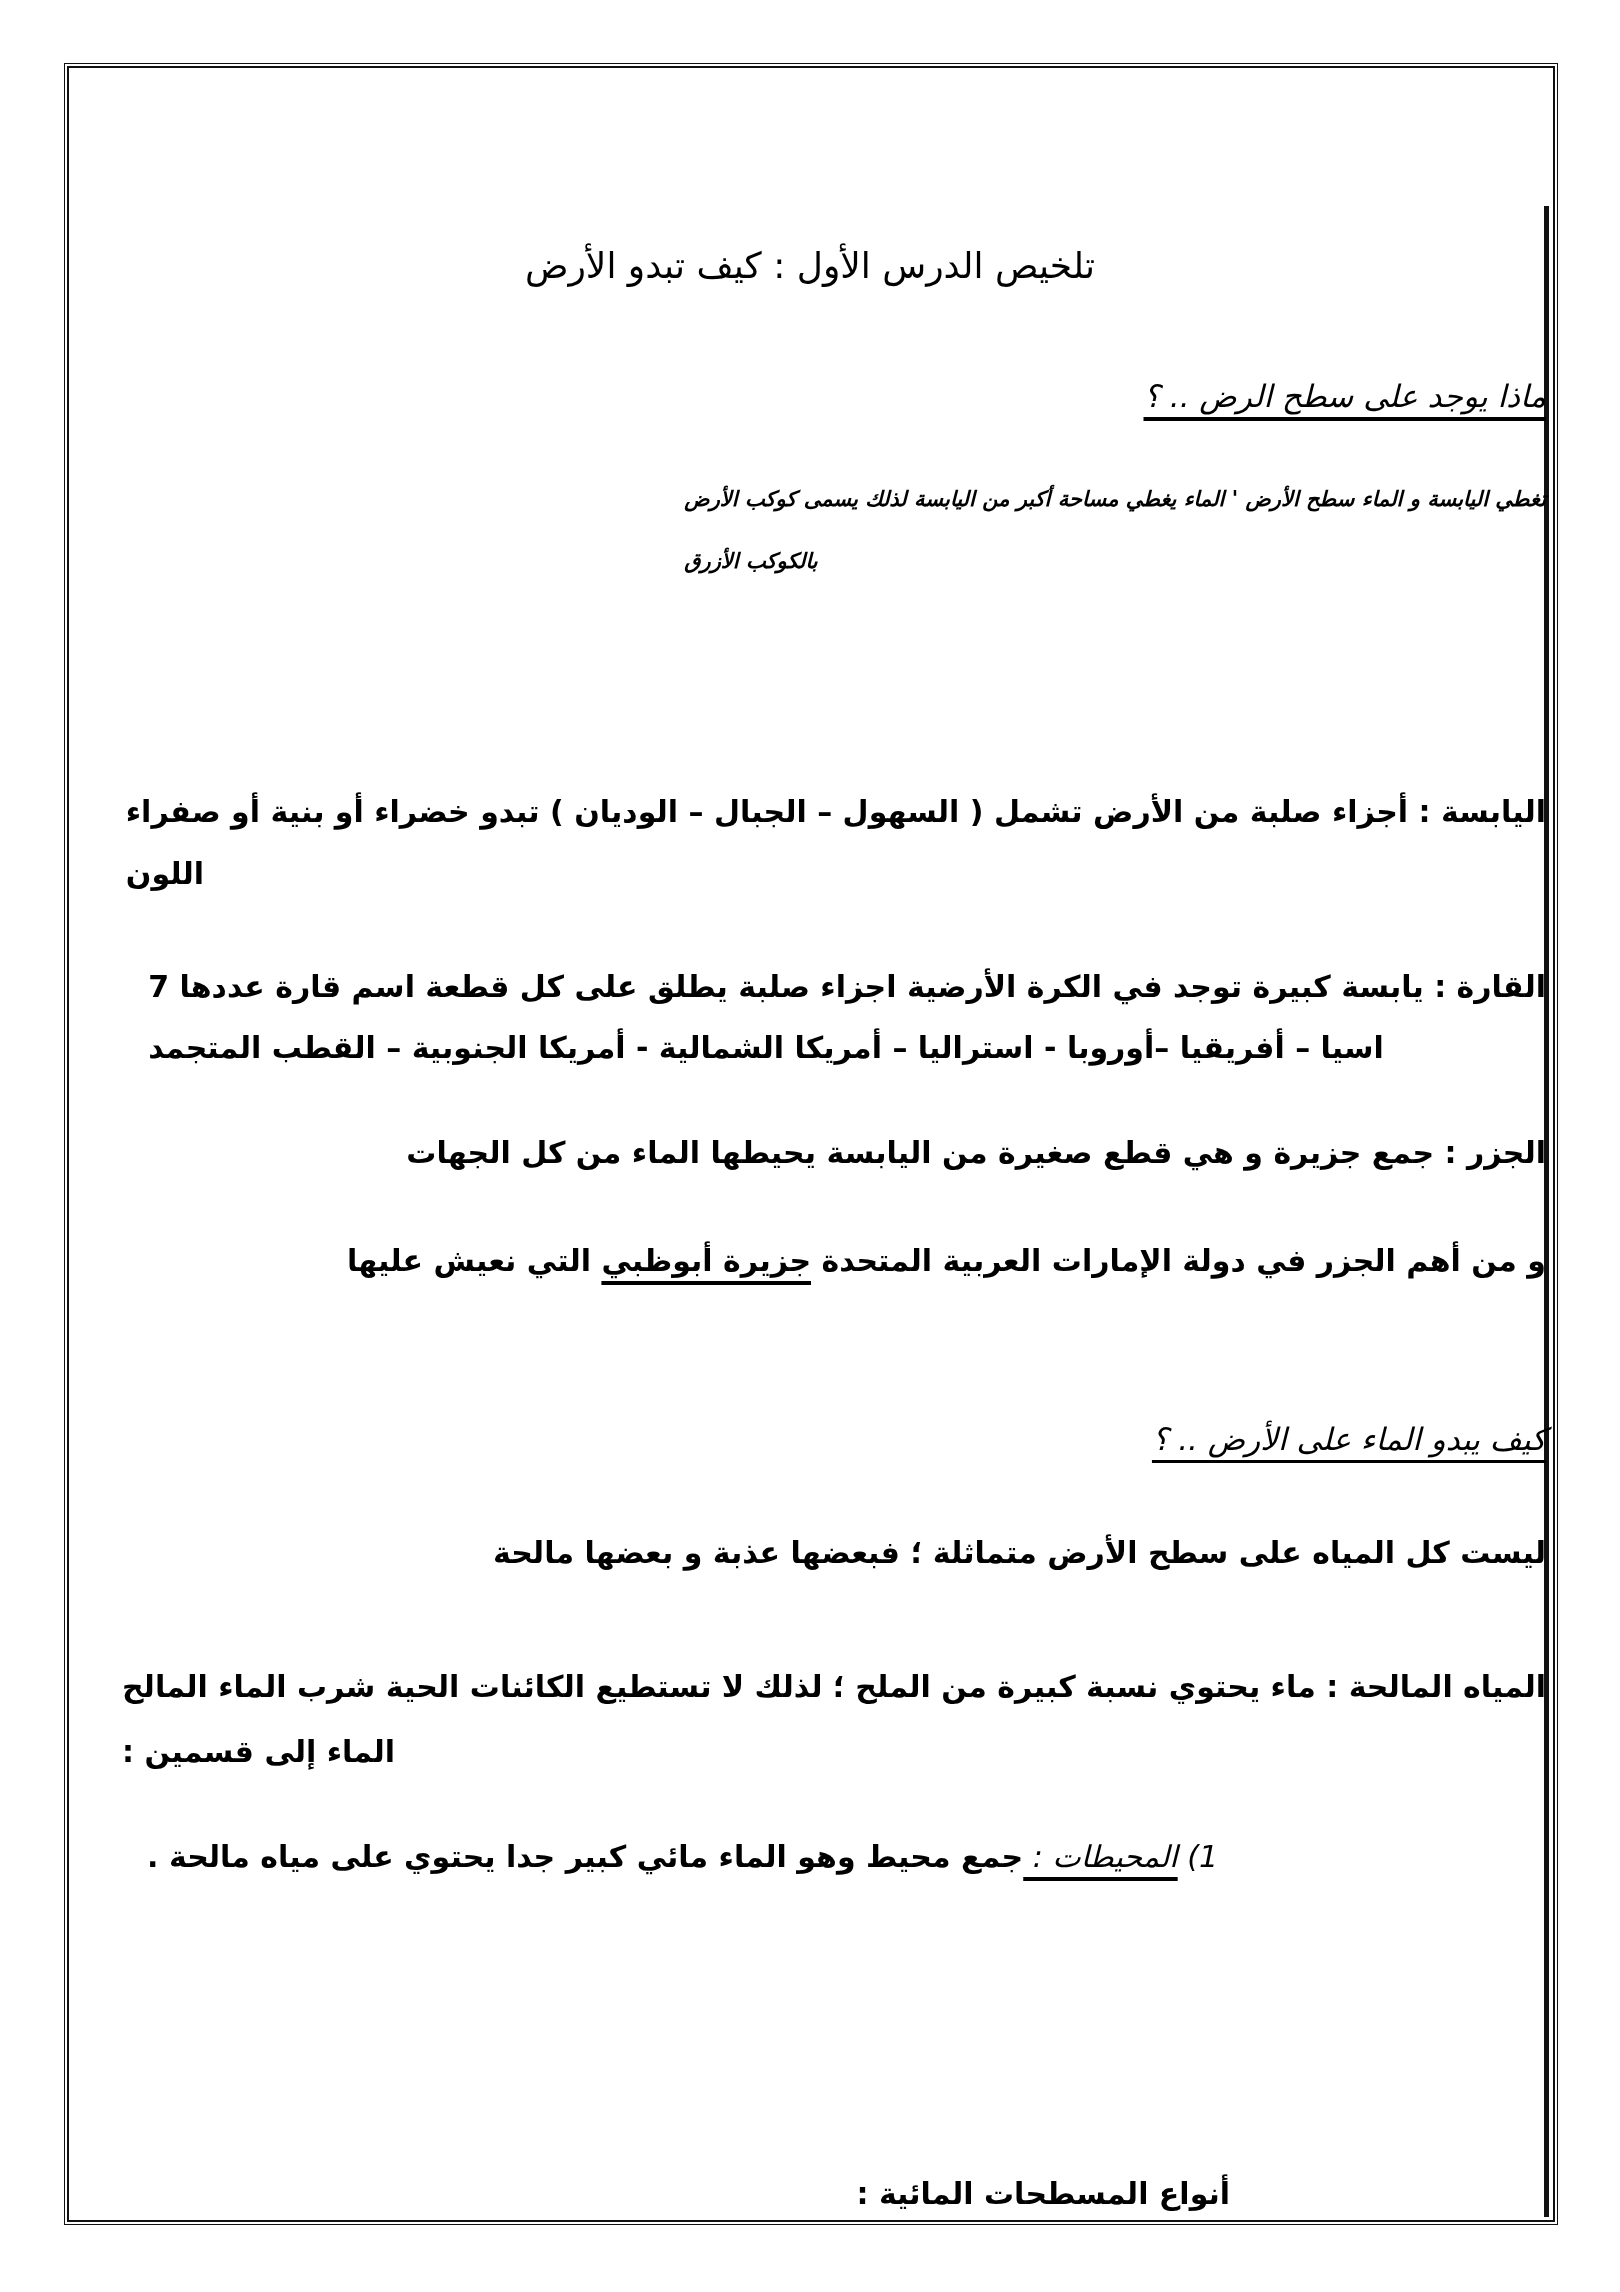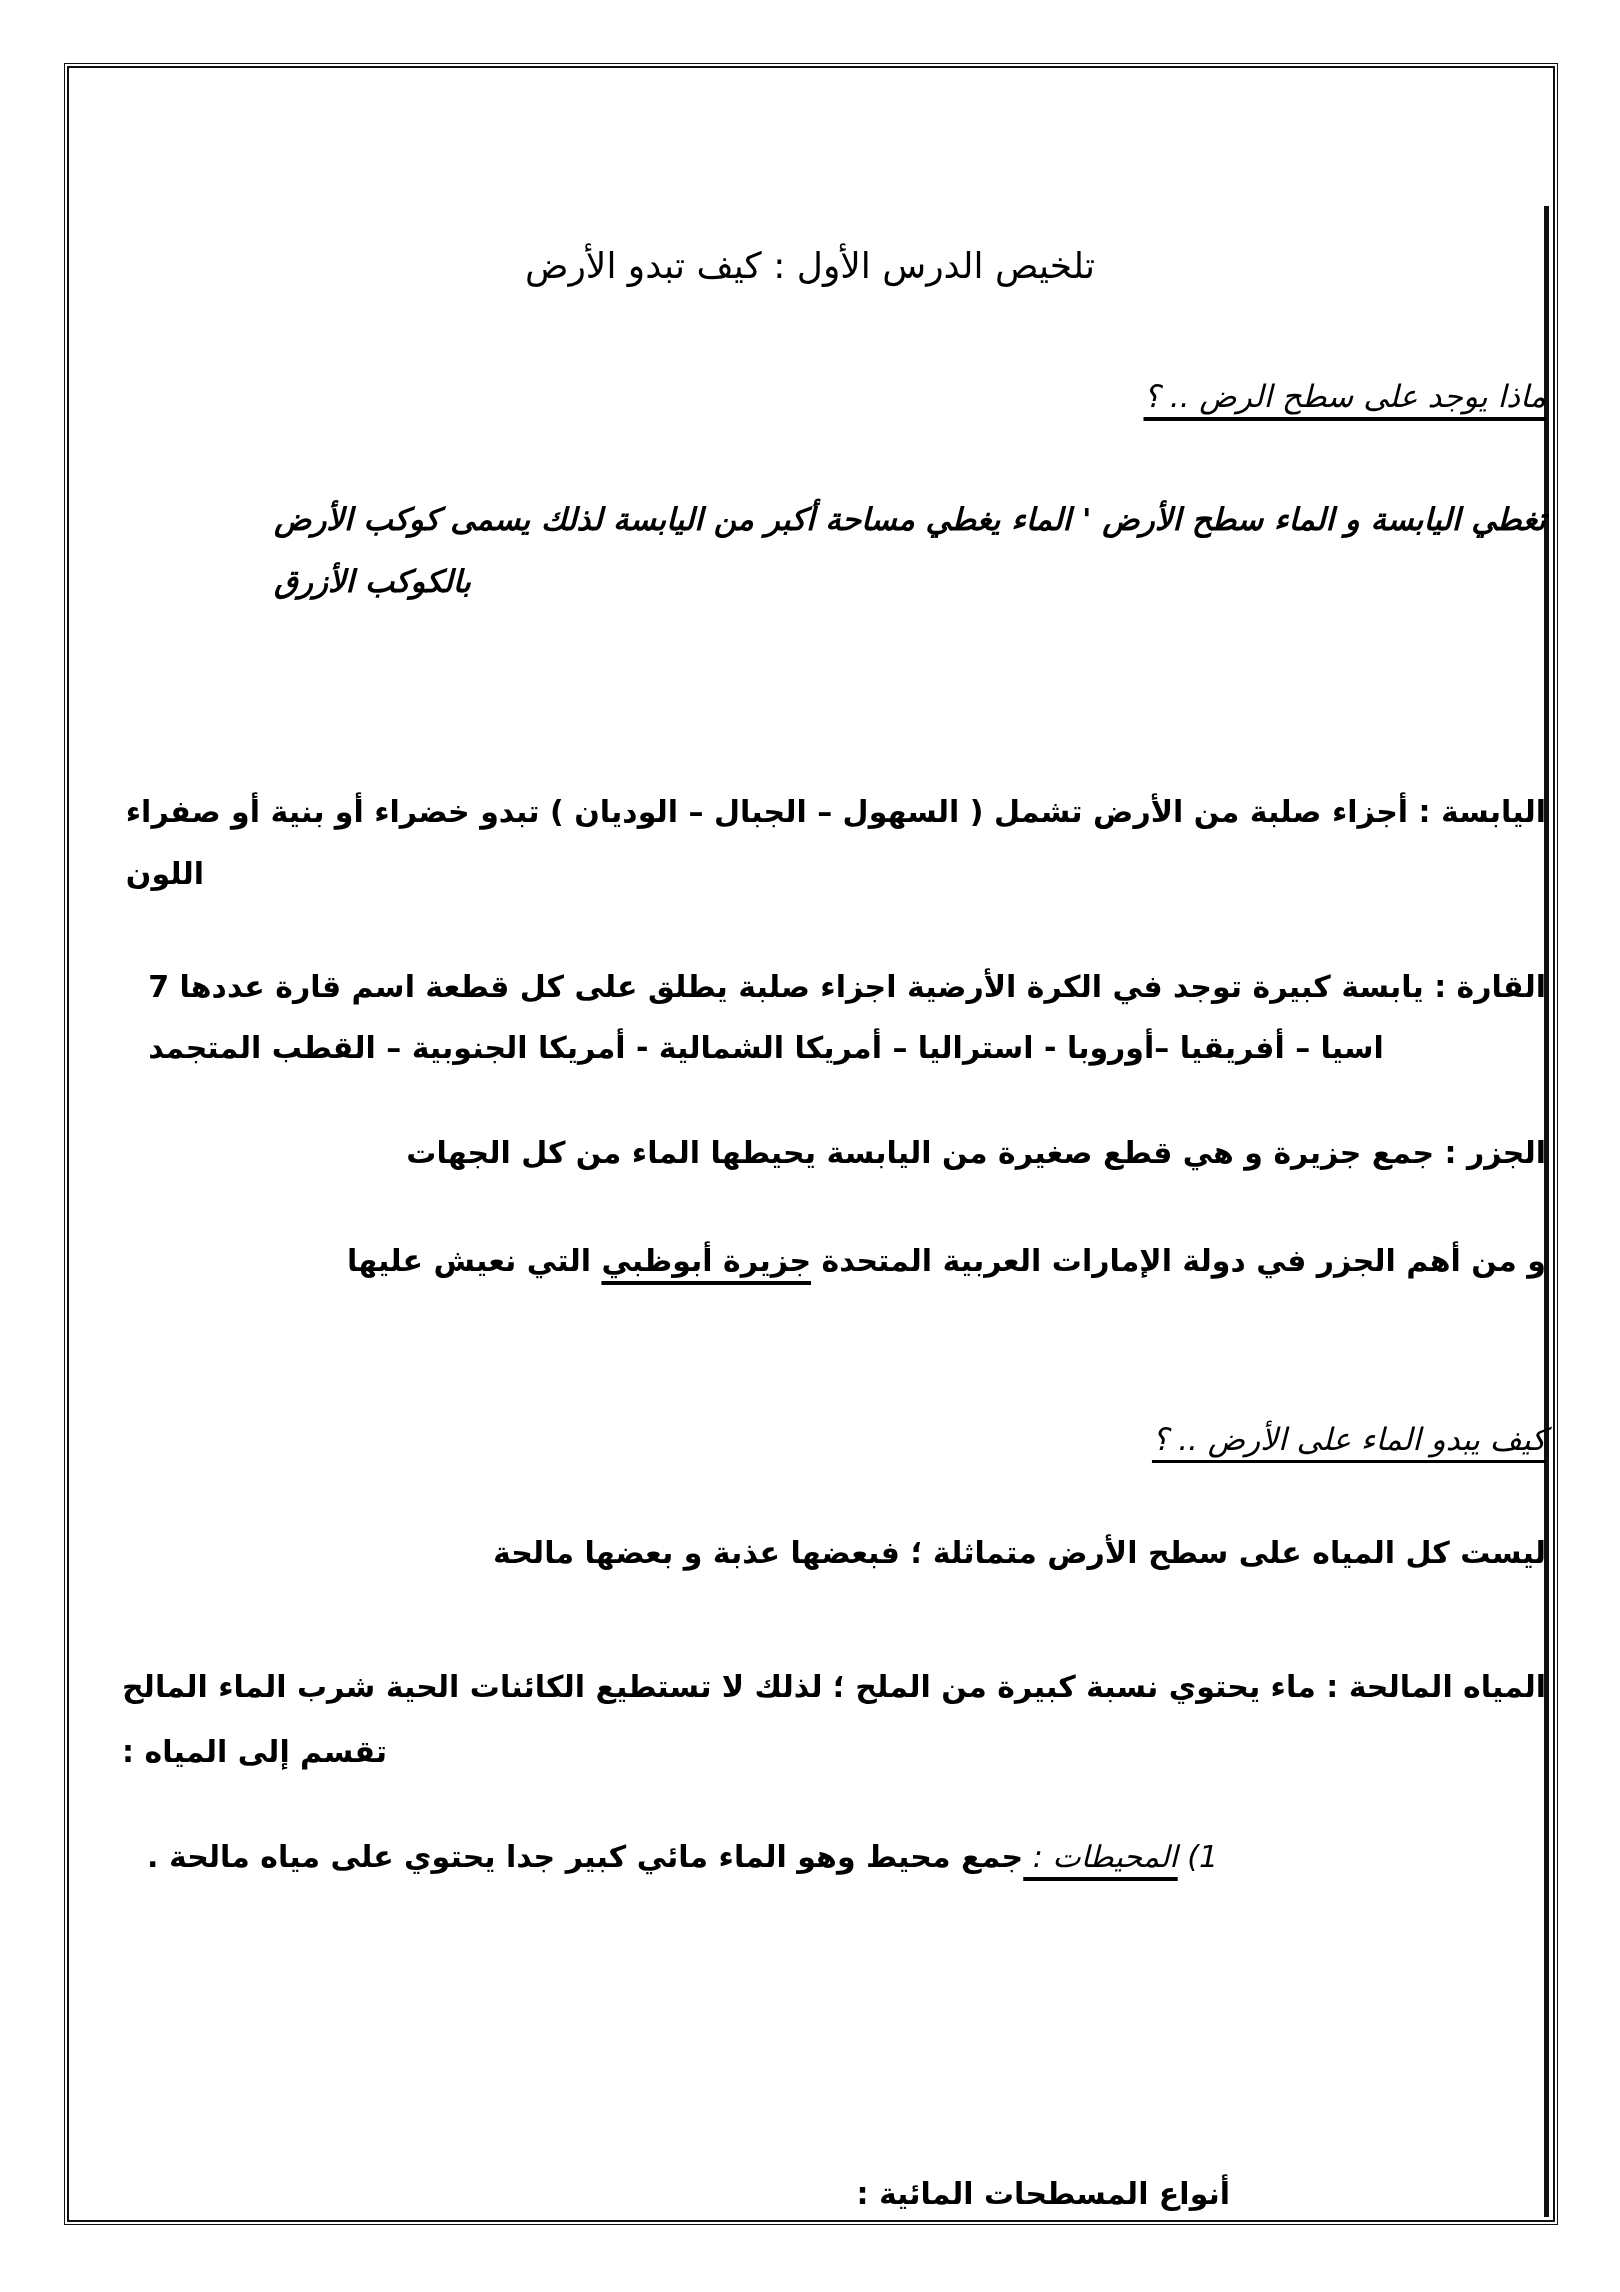--- a/index.html
+++ b/index.html
@@ -44,21 +44,21 @@
   .bolditalic { font-weight: 700; font-style: italic; }
   .u-thick {
     text-decoration: underline;
     text-decoration-thickness: 3.9px;
     text-underline-offset: 9.8px;
   }
   .line { white-space: nowrap; }
 
   #title   { top: 245px; left: 0; right: 0; text-align: center; font-size: 36px; }
   #q1      { top: 378px;  right: 74px; font-size: 31px; }
-  #intro   { top: 488px;  right: 74px; font-size: 31px; line-height: 62px; }
+  #intro   { top: 468px;  right: 74px; font-size: 21px; line-height: 62px; }
   #yabisa  { top: 781px;  right: 74px; font-size: 30px; line-height: 62px; }
   #qarra   { top: 956px;  right: 74px; font-size: 30px; line-height: 61px; }
   #juzur   { top: 1135px; right: 74px; font-size: 30px; }
   #ahamm   { top: 1243px; right: 74px; font-size: 30px; }
   #q2      { top: 1421px; right: 74px; font-size: 31px; text-decoration: underline; }
   #laysat  { top: 1535px; right: 74px; font-size: 30px; }
   #maliha  { top: 1654px; right: 74px; font-size: 30px; line-height: 65px; }
   #muhitat { top: 1839px; right: 402px; font-size: 30px; }
   #anwa    { top: 2176px; right: 390px; font-size: 30px; }
 </style>
@@ -96,21 +96,21 @@
   <div id="ahamm" class="t-block bold">
     <span>و من أهم الجزر في دولة الإمارات العربية المتحدة </span><span class="u-thick">جزيرة أبوظبي</span><span> التي نعيش عليها</span>
   </div>
 
   <div id="q2" class="t-block italic u-thick">كيف يبدو الماء على الأرض .. ؟</div>
 
   <div id="laysat" class="t-block bold">ليست كل المياه على سطح الأرض متماثلة ؛ فبعضها عذبة و بعضها مالحة</div>
 
   <div id="maliha" class="t-block bold">
     <div class="line">المياه المالحة :  ماء يحتوي نسبة كبيرة من الملح ؛ لذلك لا تستطيع الكائنات الحية شرب الماء المالح</div>
-    <div class="line">تقسم إلى المياه :</div>
+    <div class="line">الماء إلى قسمين :</div>
   </div>
 
   <div id="muhitat" class="t-block">
     <span class="italic">1) </span><span class="italic u-thick">المحيطات : </span><span class="bold">جمع محيط وهو الماء مائي كبير جدا  يحتوي على مياه مالحة .</span>
   </div>
 
   <div id="anwa" class="t-block bold">أنواع المسطحات المائية :</div>
 
 </div>
 

